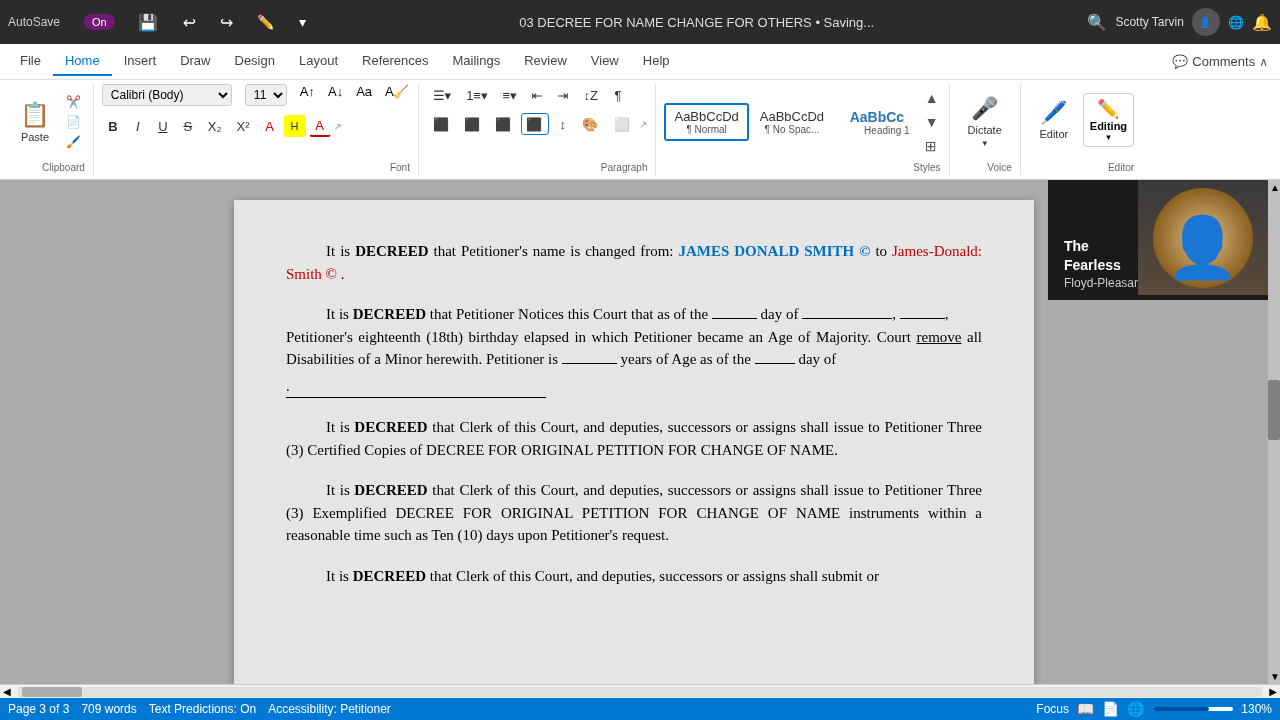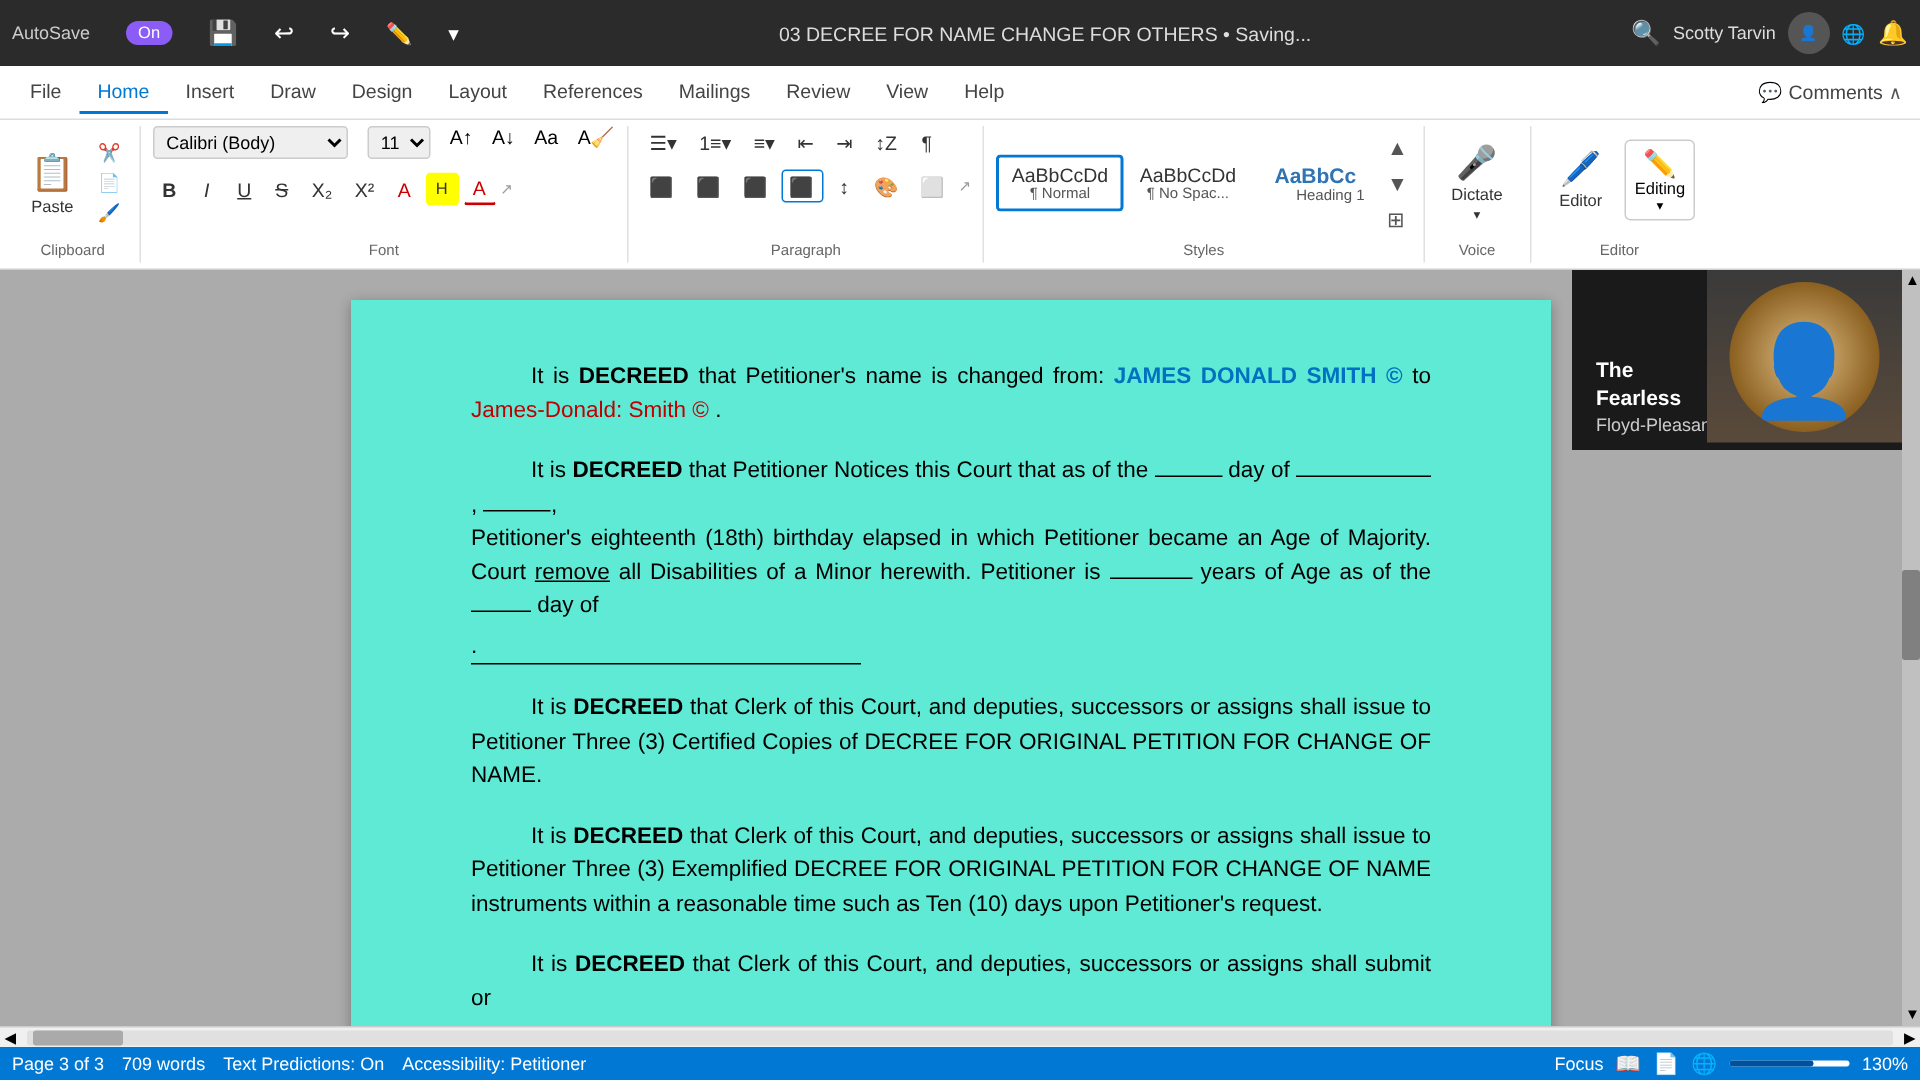--- a/index.html
+++ b/index.html
@@ -13,21 +13,21 @@
       display: flex;
       align-items: center;
       padding: 0 8px;
       gap: 8px;
       font-size: 13px;
       flex-shrink: 0;
     }
     .title-bar-left { display: flex; align-items: center; gap: 24px; }
     .autosave-label { font-size: 12px; color: #ccc; }
     .autosave-toggle {
-      background: #8b5cf6; border-radius: 10px; padding: 2px 8px;
+      background: #701a75; border-radius: 10px; padding: 2px 8px;
       font-size: 11px; color: #fff; display: flex; align-items: center; gap: 4px;
     }
     .title-bar-center { flex: 1; text-align: center; font-size: 13px; color: #ddd; }
     .title-bar-right { display: flex; align-items: center; gap: 8px; }
     .avatar-circle { width: 28px; height: 28px; background: #555; border-radius: 50%; overflow: hidden; display: flex; align-items: center; justify-content: center; color: #aaa; font-size: 10px; }
 
     
     .ribbon-tabs {
       background: #fff;
       display: flex;
@@ -65,21 +65,21 @@
       display: flex;
       flex-direction: column;
       align-items: flex-start;
       border-right: 1px solid #e0e0e0;
       padding: 0 8px 2px 4px;
       min-width: fit-content;
     }
     .ribbon-group:last-child { border-right: none; }
     .ribbon-group-content { display: flex; align-items: center; gap: 4px; flex: 1; }
     .ribbon-group-label {
-      font-size: 10px; color: #666; margin-top: auto; padding-top: 2px; align-self: flex-end; width: 100%; text-align: center;
+      font-size: 10px; color: #666; margin-top: auto; padding-top: 2px; align-self: flex-end; width: 100%; text-align: right;
     }
     .big-btn {
       display: flex; flex-direction: column; align-items: center; justify-content: center;
       padding: 4px 8px; cursor: pointer; border-radius: 4px; font-size: 11px; color: #333; gap: 2px;
       min-width: 44px; height: 72px;
     }
     .big-btn-icon { font-size: 24px; }
     .small-btn {
       display: flex; align-items: center; padding: 2px 4px; cursor: pointer; border-radius: 3px;
       font-size: 12px; color: #333; gap: 2px;
@@ -110,24 +110,24 @@
       height: 72px; min-width: 50px;
     }
     .ve-btn-icon { font-size: 22px; }
 
     
     .document-area {
       flex: 1; background: #ababab; overflow: hidden; display: flex; position: relative;
     }
     .document-scroll { flex: 1; overflow-y: auto; display: flex; justify-content: center; padding: 20px 0; }
     .document-page {
-      background: #5eead4; width: 800px; min-height: 500px;
+      background: #e5e5e5; width: 800px; min-height: 500px;
       box-shadow: 0 2px 8px rgba(0,0,0,0.3);
-      padding: 40px 80px;
-      font-family: Liberation Sans, sans-serif;
+      padding: 40px 52px;
+      font-family: Liberation Serif, serif;
       font-size: 15px; line-height: 1.5; color: #000;
     }
 
     
     .doc-para { margin-bottom: 18px; text-align: justify; }
     .doc-para.indented { text-indent: 40px; }
     .bold { font-weight: bold; }
     .blue-text { color: #0070c0; }
     .red-text { color: #c00000; }
     .underline { text-decoration: underline; }
@@ -333,21 +333,21 @@
 
   <div class="ribbon-group">
     <div class="ribbon-group-content" style="align-items:flex-start; flex-direction:column;">
       <div style="display:flex; align-items:center; gap:4px; margin-bottom:4px;">
         <div class="ve-btn">
           <span class="ve-btn-icon">🖊️</span>
           <span>Editor</span>
         </div>
         <div style="display:flex; flex-direction:column; align-items:center; border: 1px solid #ccc; border-radius:4px; padding:4px 6px; cursor:pointer;">
           <span style="font-size:18px;">✏️</span>
-          <span style="font-size:11px; font-weight:400; color:#000;">Editing</span>
+          <span style="font-size:11px; font-weight:700; color:#000;">Editing</span>
           <span style="font-size:9px;">▾</span>
         </div>
       </div>
     </div>
     <div class="ribbon-group-label">Editor</div>
   </div>
 
 </div>
 
 <div class="document-area">

